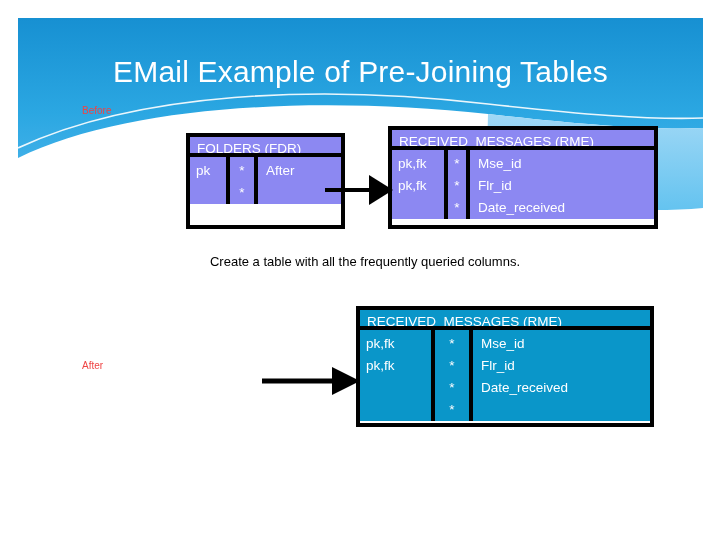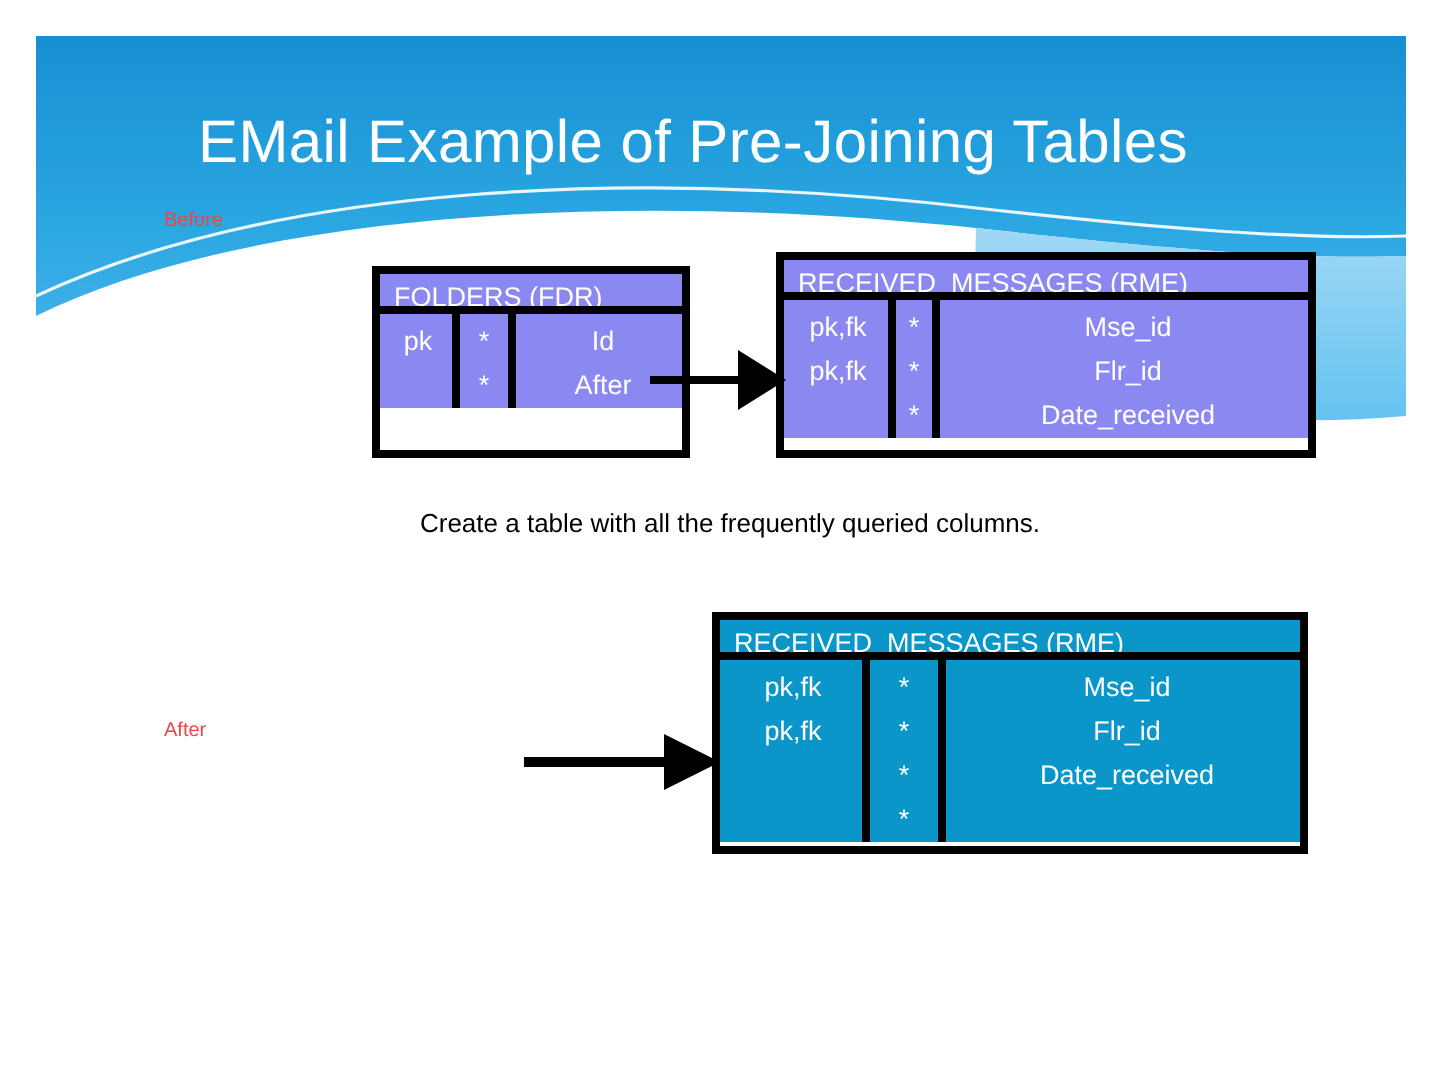--- a/index.html
+++ b/index.html
@@ -26,21 +26,21 @@
   }
   #header-bg {
     position: absolute;
     inset: 0;
     width: 100%;
     height: 100%;
   }
 
   #page-title {
     position: absolute;
-    left: 4px;
+    left: 18px;
     top: 55px;
     width: 685px;
     text-align: center;
     color: #ffffff;
     font-size: 30px;
     font-weight: 400;
     letter-spacing: 0.2px;
     white-space: nowrap;
   }
 
@@ -106,21 +106,20 @@
     box-sizing: border-box;
     color: #ffffff;
     font-size: 13.5px;
     padding: 3px 4px 0 8px;
     flex: 1;
   }
   .row-line {
     height: 22px;
     line-height: 22px;
     white-space: nowrap;
-    text-align: center;
   }
   .row-line.italic { font-style: italic; }
 
   
   .er-purple .er-title,
   .er-purple .col-key,
   .er-purple .col-star,
   .er-purple .col-attr { background: #8c88f2; }
 
   
@@ -182,21 +181,20 @@
   <div class="er-title">FOLDERS (FDR)</div>
   <div class="er-body">
     <div class="col-key">
       <div class="row-line">pk</div>
     </div>
     <div class="col-star">
       <div class="row-line">*</div>
       <div class="row-line">*</div>
     </div>
     <div class="col-attr">
-      <div class="row-line">Id</div>
       <div class="row-line">After</div>
     </div>
   </div>
 </div>
 
 <div class="er-table er-purple" id="table-rme-before">
   <div class="er-title">RECEIVED_MESSAGES (RME)</div>
   <div class="er-body">
     <div class="col-key">
       <div class="row-line">pk,fk</div>

